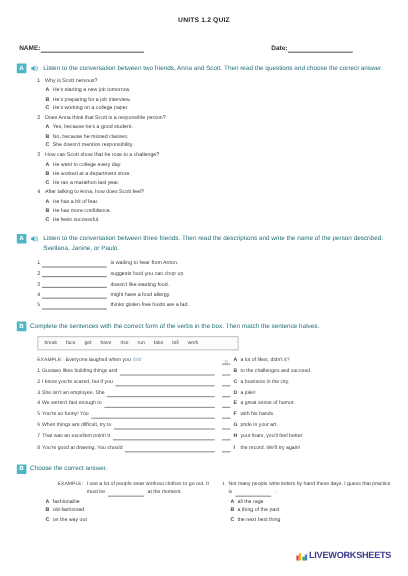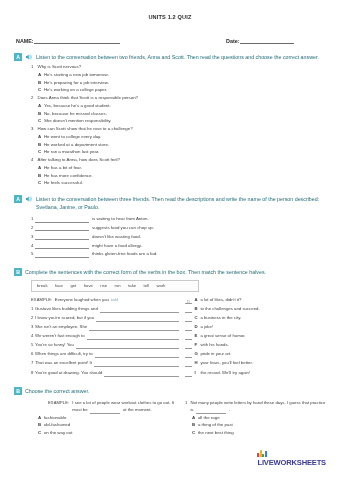--- a/index.html
+++ b/index.html
@@ -223,23 +223,22 @@
     gap: 6px;
   }
   .col-left { width: 148px; flex: 0 0 auto; margin-left: 17px; }
   .col-right { flex: 1 1 auto; }
 
   .footer-logo {
     position: absolute;
     right: 14px;
     bottom: 13px;
     display: flex;
-    align-items: flex-start;
+    align-items: flex-end;
     gap: 1.5px;
-    flex-direction: column;
   }
   .logo-bars {
     display: flex;
     align-items: flex-end;
     gap: 0.8px;
     height: 7px;
   }
   .logo-bars i { width: 1.7px; display: block; border-radius: 0.2px; }
   .logo-text {
     font-size: 7.6px;

